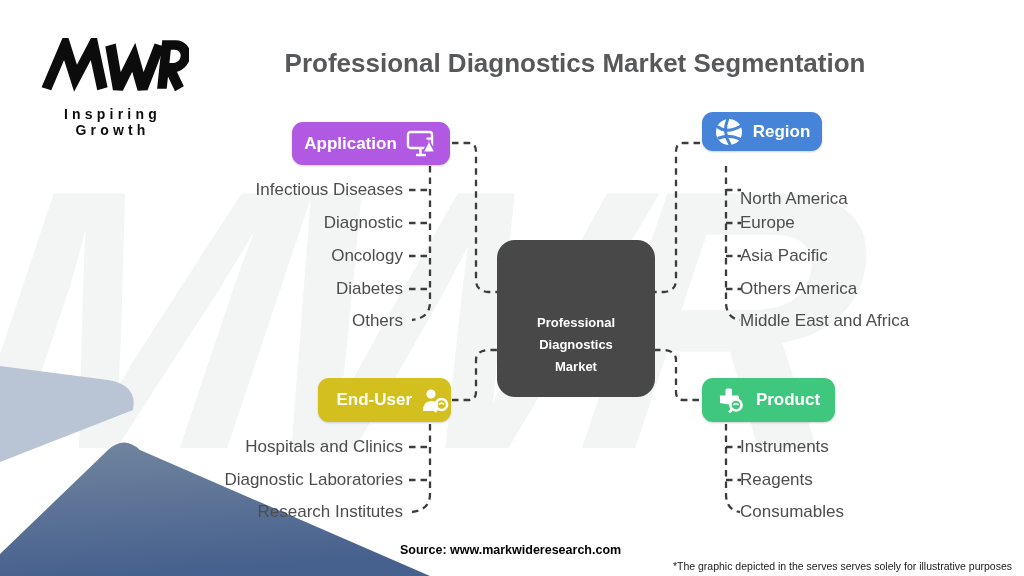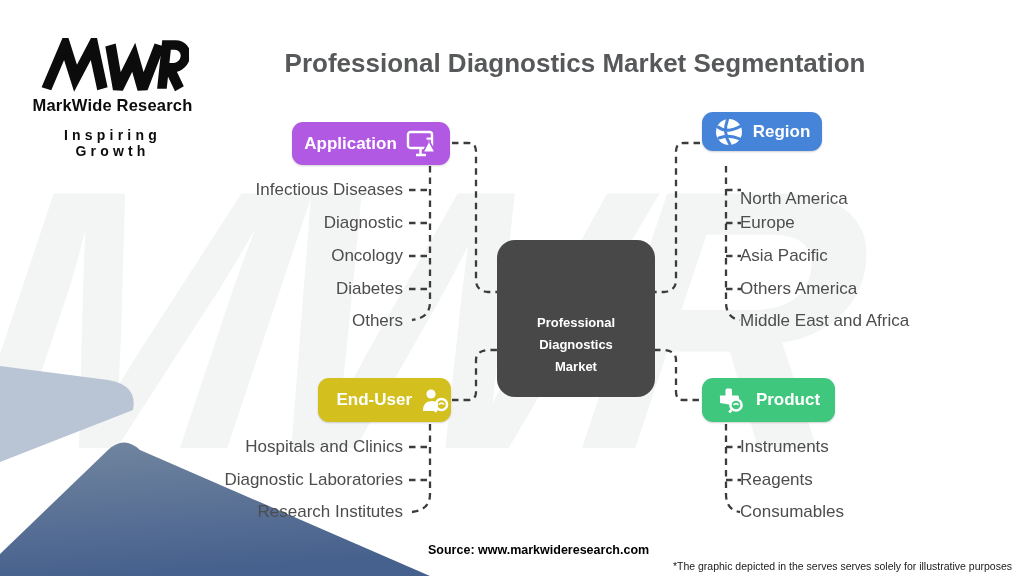--- a/index.html
+++ b/index.html
@@ -42,21 +42,21 @@
     display:flex;flex-direction:column;justify-content:flex-end;align-items:center;
     padding-bottom:19px;box-sizing:border-box;color:#fff;font-weight:bold;
     font-size:13px;line-height:22px;text-align:center;}
 
   
   .item{z-index:4;height:22px;line-height:22px;font-size:17px;color:#4d4d4d;white-space:nowrap;}
   .item.ralign{right:621px;text-align:right;}
   .item.lalign{left:740px;text-align:left;}
 
   
-  #source{left:400px;top:543px;z-index:4;font-size:12.5px;font-weight:bold;color:#000;margin-left:28px;}
+  #source{left:400px;top:543px;z-index:4;font-size:12.5px;font-weight:bold;color:#000;}
   #disclaimer{right:12px;top:560px;z-index:4;font-size:10.5px;color:#1a1a1a;}
 </style>
 </head>
 <body>
 
 <div id="watermark" class="abs">MWR</div>
 
 <svg id="decor-svg" class="abs" width="1024" height="576">
   <defs>
     <linearGradient id="darkgrad" x1="0" y1="0" x2="0.2" y2="1">
@@ -99,21 +99,20 @@
   <svg class="mono" width="152" height="56" viewBox="0 0 168 64">
     <g transform="skewX(-6)" stroke="#0c0c0c" stroke-width="12" fill="none" stroke-miterlimit="3">
       <path d="M14 58 L30 8 L46 46 L62 8 L78 58"></path>
       <path d="M82 8 L96 58 L110 22 L124 58 L138 8"></path>
     </g>
     <g transform="skewX(-6)">
       <path d="M146 58 V8 h10 a13 13 0 0 1 0 26 h-10" stroke="#0c0c0c" stroke-width="11" fill="none"></path>
       <path d="M152 34 L166 58" stroke="#0c0c0c" stroke-width="11"></path>
     </g>
   </svg>
-  <div class="name">MarkWide Research</div>
   <div class="tagline">Inspiring Growth</div>
 </div>
 
 <div id="title" class="abs">Professional Diagnostics Market Segmentation</div>
 
 <div id="badge-application" class="abs badge" style="background-color: rgb(177, 89, 226);">
   <span>Application</span>
   <svg width="32" height="28" viewBox="0 0 32 28">
     <rect x="2" y="2" width="24" height="16" rx="2.5" fill="none" stroke="#fff" stroke-width="2.4"></rect>
     <path d="M10 25 h10 M14.5 18 v7" stroke="#fff" stroke-width="2.4"></path>

